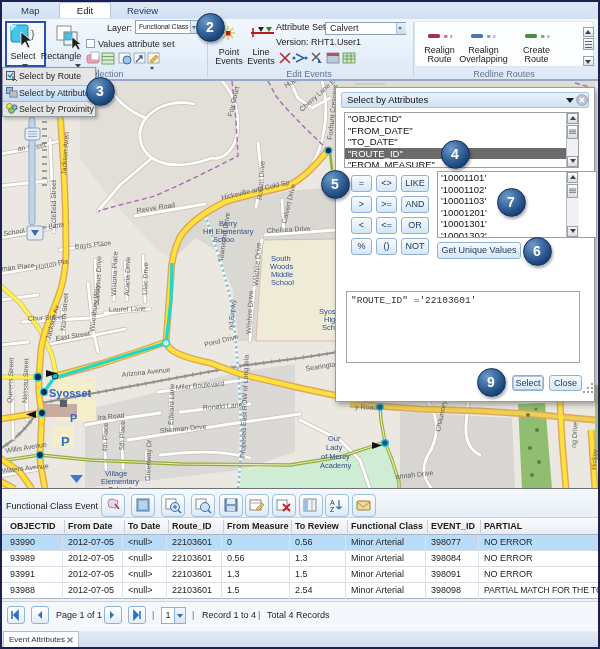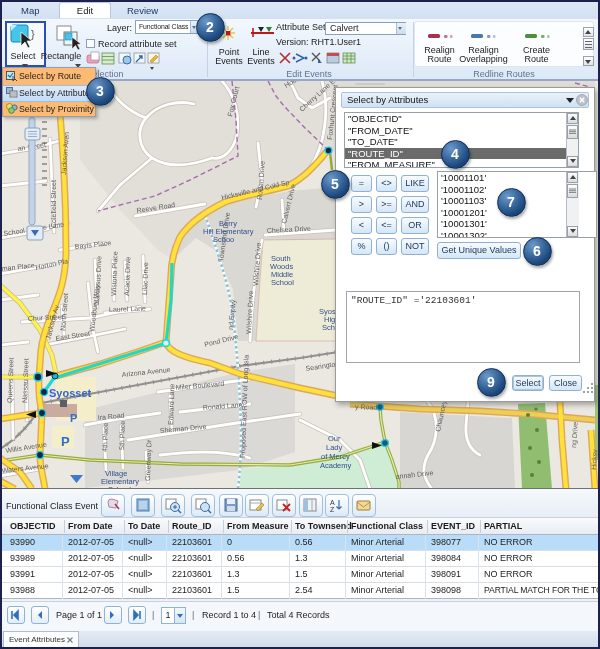--- a/index.html
+++ b/index.html
@@ -21,21 +21,21 @@
 #dialog{position:absolute;left:335px;top:87px;width:260px;height:315px;background:#fff;border:1px solid #9a9a9a;box-shadow:2px 3px 5px rgba(80,80,80,.45);box-sizing:border-box;z-index:20}
 #dtitle{position:absolute;left:5px;top:4px;width:248px;height:16px;background:linear-gradient(#eaf2fb,#cfe1f3);border:1px solid #a9c2dd;border-radius:2px;box-sizing:border-box;font-size:9.5px;color:#111;line-height:14px;padding-left:5px}
 .listbox{position:absolute;background:#fff;border:1px solid #98a0a8;box-sizing:border-box;font-size:9.5px;color:#111;overflow:hidden}
 .litem{height:11.5px;line-height:11.5px;padding-left:3px;white-space:nowrap}
 .opbtn{position:absolute;height:17px;background:linear-gradient(#f8fbfe,#d5e6f5);border:1px solid #8fb1d3;border-radius:3px;box-sizing:border-box;font-size:9px;color:#16365c;text-align:center;line-height:15px}
 .sb{position:absolute;width:12px;background:#f0f1f3;border-left:1px solid #b8bcc2}
 .sbb{position:absolute;left:0;width:11px;height:11px;background:linear-gradient(#fdfdfd,#d9dcdf);border:1px solid #9aa0a8;box-sizing:border-box}
 
 .num{position:absolute;width:29px;height:29px;border-radius:50%;background:radial-gradient(circle at 34% 28%,#6d9aca 0%,#3a699f 40%,#1c4679 70%,#123a68 100%);border:1px solid #0d2c52;box-sizing:border-box;color:#fff;font-size:14px;font-weight:bold;text-align:center;line-height:27px;z-index:30;box-shadow:1px 2px 3px rgba(0,0,0,.35)}
 
-#menu{position:absolute;left:2px;top:67px;width:94px;height:50px;background:#fdba74;border:1px solid #979ea8;box-shadow:2px 2px 3px rgba(90,90,90,.4);box-sizing:border-box;z-index:25}
+#menu{position:absolute;left:2px;top:67px;width:94px;height:50px;background:#e5e5e5;border:1px solid #979ea8;box-shadow:2px 2px 3px rgba(90,90,90,.4);box-sizing:border-box;z-index:25}
 .mitem{position:absolute;left:0;width:92px;height:16px;font-size:8.8px;color:#222;line-height:16px}
 
 #tbar{position:absolute;left:2px;top:489px;width:596px;height:29px;background:linear-gradient(#f5f9fc,#e7eef6);border-bottom:1px solid #c9d3e0;box-sizing:border-box}
 .tbtn{position:absolute;top:5px;width:24px;height:23px;background:linear-gradient(#ffffff,#dceaf6);border:1px solid #9fc0e0;border-radius:4px;box-sizing:border-box}
 #thead{position:absolute;left:2px;top:518px;width:596px;height:17px;background:linear-gradient(#fafbfd,#e7ecf2);border-bottom:1px solid #aab6c6;box-sizing:border-box}
 .hc{position:absolute;top:3px;font-size:9px;font-weight:bold;color:#1b1b1b;white-space:nowrap}
 .hsep{position:absolute;top:2px;height:13px;width:1px;background:#c6cedb}
 .trow{position:absolute;left:2px;width:596px;height:16px;border-bottom:1px solid #d9dee5;box-sizing:border-box}
 .tc{position:absolute;top:2px;font-size:9px;color:#222;white-space:nowrap}
 #pgbar{position:absolute;left:2px;top:601px;width:596px;height:30px;background:#f4f7fb;border-top:1px solid #c9d2de;box-sizing:border-box}
@@ -364,21 +364,21 @@
  <rect x="9" y="8" width="7" height="7" fill="#45c6e8" stroke="#1888ad" stroke-width="0.6"></rect>
  <path d="M16 12 L16 24 L19.5 20.5 L22 25 L24 24 L21.5 19.5 L25 19 Z" fill="#222" stroke="#fff" stroke-width="0.6"></path>
 </svg>
 <div class="btntxt" style="left:40px;top:51px;width:42px;font-size:9px">Rectangle</div>
 <div class="downarr" style="left:75px;top:64px"></div>
 <div class="btntxt" style="left:107px;top:23px;font-size:9px">Layer:</div>
 <div class="smallbox" style="left:135px;top:20px;width:65px;height:14px;line-height:12px;padding-left:3px;white-space:nowrap;overflow:hidden;font-size:6.9px;letter-spacing:-0.1px">Functional Class Event</div>
 <div class="ddarr" style="left:190px;top:21px;width:9px;height:12px"></div>
 <div class="downarr" style="left:192px;top:26px;border-top-color:#5a6f8a;border-left-width:2.5px;border-right-width:2.5px;border-top-width:3px"></div>
 <div class="smallbox" style="left:86px;top:39px;width:9px;height:9px"></div>
-<div class="btntxt" style="left:98px;top:39px;font-size:9px">Record attribute set</div>
+<div class="btntxt" style="left:98px;top:39px;font-size:9px">Values attribute set</div>
 <svg class="abs" style="left:86px;top:51px" width="90" height="20" viewBox="0 0 90 20">
  <rect x="1" y="4" width="12" height="8" rx="2" fill="#eda0b6" stroke="#b86a85" stroke-width="0.7"></rect>
  <rect x="5" y="1" width="8" height="8" fill="#fdfdfd" stroke="#999" stroke-width="0.7"></rect>
  <rect x="16" y="2" width="12" height="11" fill="#d9ead2" stroke="#5d9348" stroke-width="0.8"></rect>
  <line x1="16" y1="5.5" x2="28" y2="5.5" stroke="#5d9348" stroke-width="0.8"></line>
  <line x1="16" y1="9" x2="28" y2="9" stroke="#5d9348" stroke-width="0.8"></line>
  <rect x="33" y="2" width="11" height="10" fill="#f4f6f8" stroke="#8898a8" stroke-width="0.8"></rect>
  <circle cx="41" cy="9" r="4" fill="#9cc6ea" stroke="#3a6ea8"></circle>
  <rect x="48" y="2" width="11" height="10" fill="#f4f6f8" stroke="#8898a8" stroke-width="0.8"></rect>
  <path d="M50 11 L56 5 M53 5 L56 5 L56 8" stroke="#2e62a8" stroke-width="1.3" fill="none"></path>
@@ -622,21 +622,21 @@
         <path d="M0 4 L6.5 9 L13 4" stroke="#a08030" fill="none" stroke-width="0.8"></path>
       </g>
  </svg>
 </div>
 <div id="thead">
  <div class="hc" style="left:8px">OBJECTID</div>
  <div class="hc" style="left:66px">From Date</div>
  <div class="hc" style="left:126px">To Date</div>
  <div class="hc" style="left:170px">Route_ID</div>
  <div class="hc" style="left:225px">From Measure</div>
- <div class="hc" style="left:293px">To Townsend</div>
+ <div class="hc" style="left:293px">To Review</div>
  <div class="hc" style="left:349px">Functional Class</div>
  <div class="hc" style="left:429px">EVENT_ID</div>
  <div class="hc" style="left:482px">PARTIAL</div>
  <div class="hsep" style="left:62px"></div>
     <div class="hsep" style="left:122px"></div>
  <div class="hsep" style="left:166px"></div>
     <div class="hsep" style="left:221px"></div>
  <div class="hsep" style="left:289px"></div>
     <div class="hsep" style="left:345px"></div>
  <div class="hsep" style="left:425px"></div>

